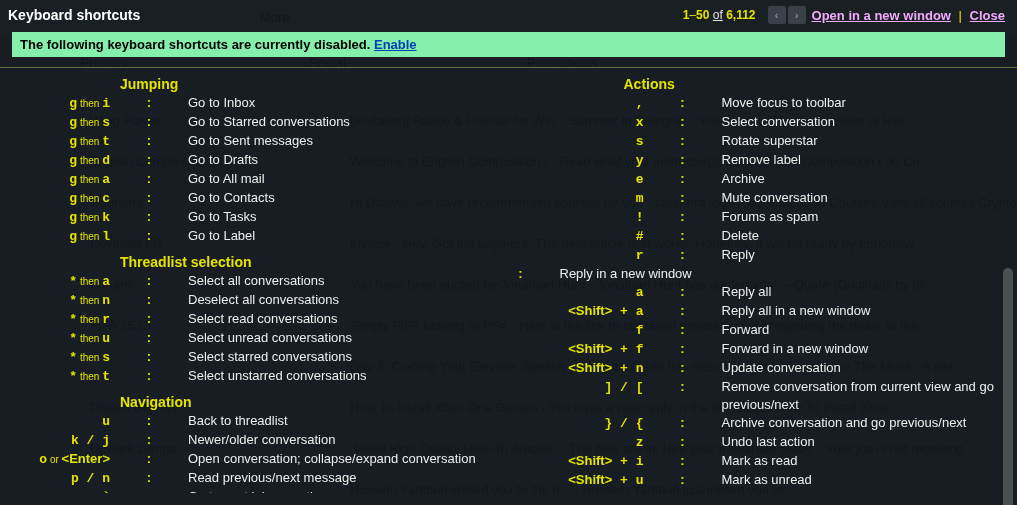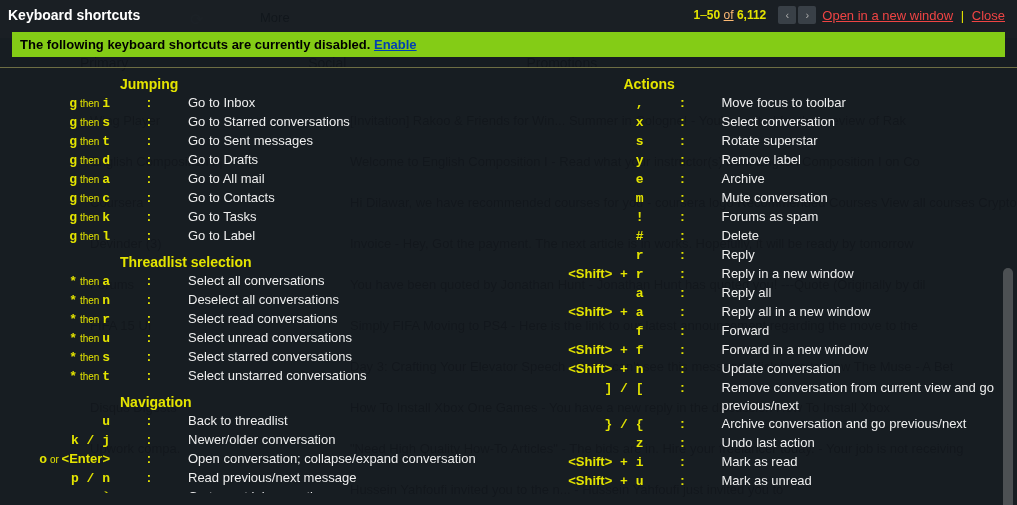--- a/index.html
+++ b/index.html
@@ -49,33 +49,33 @@
   }
   .header {
     display: flex;
     justify-content: space-between;
     align-items: center;
     padding: 6px 12px 4px 8px;
     color: #fff;
   }
   .title { font-weight: bold; font-size: 14px; }
   .counter { color: #e4e400; font-size: 12px; margin-right: 6px;}
-  .counter .of { color: #fdba74; text-decoration: underline; }
+  .counter .of { color: #e5e5e5; text-decoration: underline; }
   .header-right { display:flex; align-items:center; gap: 6px;}
   .pager { display:inline-flex; gap:2px; }
   .pager-btn {
     width:18px; height:18px; background:#394047; color:#aaa;
     display:inline-flex; align-items:center; justify-content:center;
     font-size:11px; border-radius:2px;
   }
-  .links a { color: #ef4444; text-decoration: underline; cursor: pointer; font-weight:normal;margin-top:20px; }
+  .links a { color: #f0abfc; text-decoration: underline; cursor: pointer; font-weight:bold;margin-top:20px; }
   .links .sep { color: #e4e400; margin: 0 4px; }
   .banner-wrap { padding: 4px 12px 10px 12px; border-bottom: 1px solid #6e6e44;}
   .banner {
-    background: #84cc16;
+    background: #86efac;
     color: #000;
     font-weight: bold;
     padding: 5px 8px;
     font-size: 13px;
   }
   .banner a { color: #003fb3; text-decoration: underline; cursor: pointer; }
   .content {
     display: flex;
     padding: 0 10px;
     gap: 10px;
@@ -323,21 +323,20 @@
           <span class="sc-key">#</span>
           <span class="sc-sep">:</span>
           <span class="sc-desc">Delete</span>
         </div>
         <div class="sc-row">
           <span class="sc-key">r</span>
           <span class="sc-sep">:</span>
           <span class="sc-desc">Reply</span>
         </div>
         <div class="sc-row">
-          <span class="sc-key"><span class="mod">&lt;Shift&gt;</span> + r</span>
           <span class="sc-sep">:</span>
           <span class="sc-desc">Reply in a new window</span>
         </div>
         <div class="sc-row">
           <span class="sc-key">a</span>
           <span class="sc-sep">:</span>
           <span class="sc-desc">Reply all</span>
         </div>
         <div class="sc-row">
           <span class="sc-key"><span class="mod">&lt;Shift&gt;</span> + a</span>

